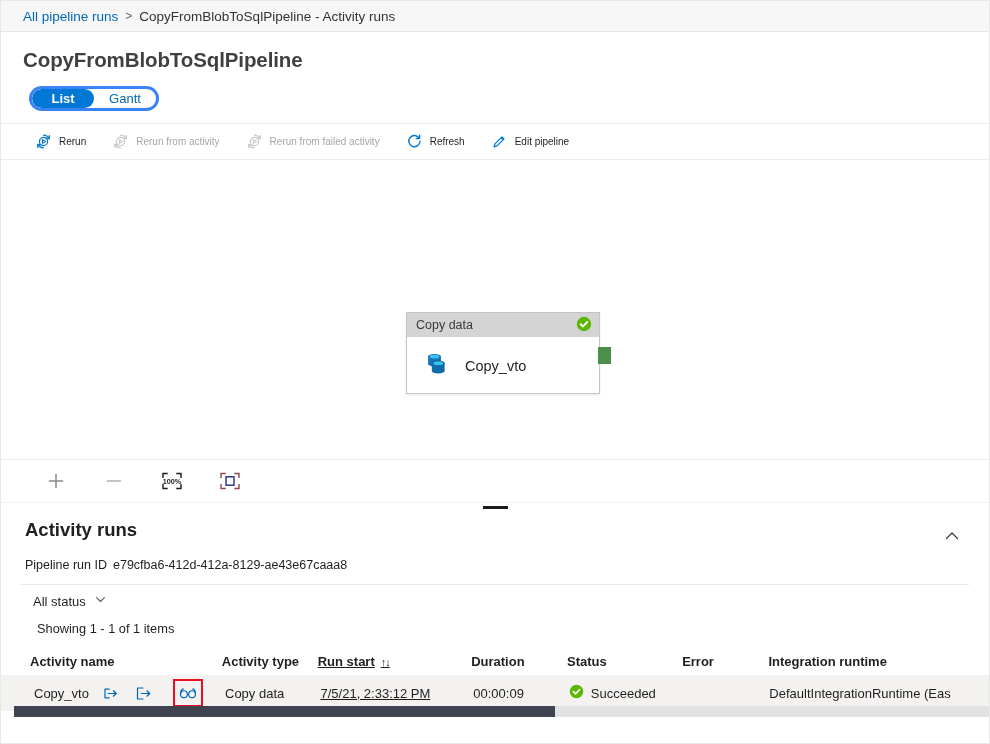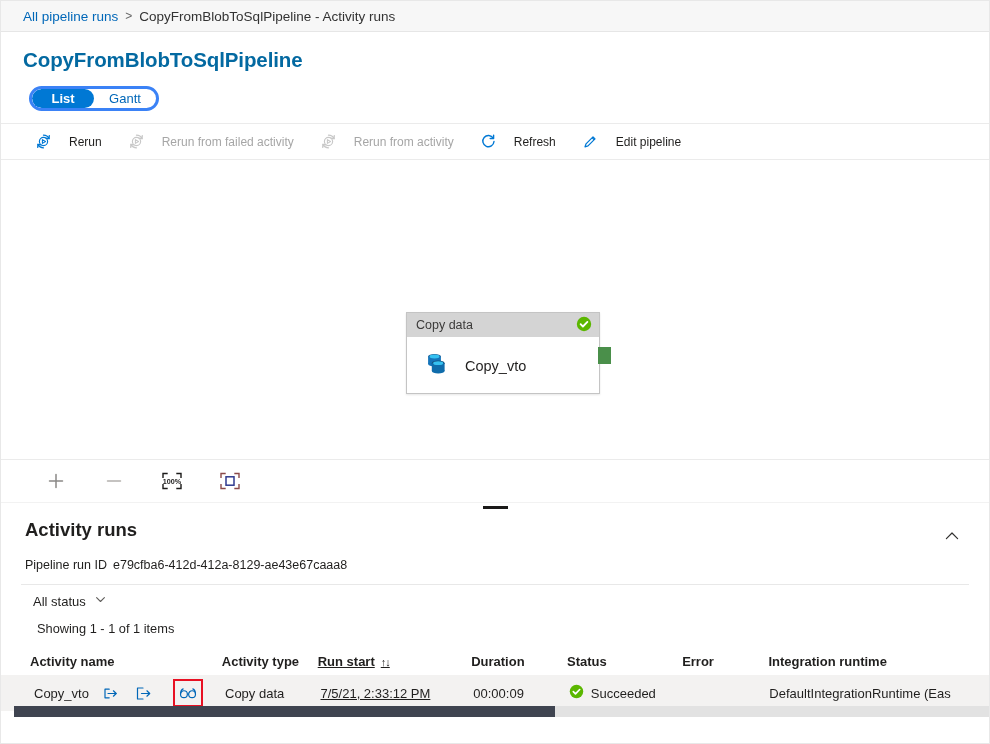--- a/index.html
+++ b/index.html
@@ -28,21 +28,21 @@
   }
   .bc-link { color: #0067b8; cursor: pointer; }
   .bc-sep { color: #666; margin: 0 7px; font-size: 12px; }
   .bc-current { color: #333; }
 
   
   .page-title {
     margin: 16px 0 0 22px;
     font-size: 20.5px;
     font-weight: 600;
-    color: #0369a1;
+    color: #404040;
     letter-spacing: -0.1px;
   }
 
   
   .pivot-wrap { margin: 14px 0 0 28px; }
   .pivot {
     display: inline-flex;
     border: 3px solid #3b82f6;
     border-radius: 14px;
     height: 25px;
@@ -70,22 +70,22 @@
     height: 37px;
     border-top: 1px solid #ebebeb;
     border-bottom: 1px solid #ebebeb;
     display: flex;
     align-items: center;
     padding-left: 34px;
     gap: 26px;
   }
   .cmd {
     display: flex; align-items: center;
-    gap: 17px;
-    font-size: 12px;
+    gap: 7px;
+    font-size: 10px;
     color: #201f1e;
     cursor: pointer;
     height: 100%;
   }
   .cmd.disabled { color: #a6a6a6; cursor: default; }
   .cmd svg { display: block; }
 
   
   .canvas {
     position: relative;
@@ -276,35 +276,35 @@
       <span>
         <svg width="17" height="17" viewBox="0 0 17 17">
           <path d="M8.5 2.2a6.3 6.3 0 0 1 5.6 3.4" fill="none" stroke="#c8c8c8" stroke-width="1.3" stroke-linecap="round"></path>
           <path d="M8.5 14.8A6.3 6.3 0 0 1 2.9 11.4" fill="none" stroke="#c8c8c8" stroke-width="1.3" stroke-linecap="round"></path>
           <path d="M14.3 2.6l-.3 3.1-3-.6" fill="none" stroke="#c8c8c8" stroke-width="1.3" stroke-linecap="round" stroke-linejoin="round"></path>
           <path d="M2.7 14.4l.3-3.1 3 .6" fill="none" stroke="#c8c8c8" stroke-width="1.3" stroke-linecap="round" stroke-linejoin="round"></path>
           <circle cx="8.5" cy="8.5" r="4.1" fill="none" stroke="#c8c8c8" stroke-width="1.2"></circle>
           <path d="M7.4 6.6l3.1 1.9-3.1 1.9z" fill="none" stroke="#c8c8c8" stroke-width="1.1" stroke-linejoin="round"></path>
         </svg>
       </span>
-      <span>Rerun from failed activity</span>
+      <span>Rerun from activity</span>
     </div>
 
     <div class="cmd disabled">
       <span>
         <svg width="17" height="17" viewBox="0 0 17 17">
           <path d="M8.5 2.2a6.3 6.3 0 0 1 5.6 3.4" fill="none" stroke="#c8c8c8" stroke-width="1.3" stroke-linecap="round"></path>
           <path d="M8.5 14.8A6.3 6.3 0 0 1 2.9 11.4" fill="none" stroke="#c8c8c8" stroke-width="1.3" stroke-linecap="round"></path>
           <path d="M14.3 2.6l-.3 3.1-3-.6" fill="none" stroke="#c8c8c8" stroke-width="1.3" stroke-linecap="round" stroke-linejoin="round"></path>
           <path d="M2.7 14.4l.3-3.1 3 .6" fill="none" stroke="#c8c8c8" stroke-width="1.3" stroke-linecap="round" stroke-linejoin="round"></path>
           <circle cx="8.5" cy="8.5" r="4.1" fill="none" stroke="#c8c8c8" stroke-width="1.2"></circle>
           <path d="M7.4 6.6l3.1 1.9-3.1 1.9z" fill="none" stroke="#c8c8c8" stroke-width="1.1" stroke-linejoin="round"></path>
         </svg>
       </span>
-      <span>Rerun from activity</span>
+      <span>Rerun from failed activity</span>
     </div>
 
     <div class="cmd">
       <span>
         <svg width="17" height="17" viewBox="0 0 17 17">
           <path d="M13.2 5.2A5.6 5.6 0 1 0 14 8.5" fill="none" stroke="#0078d4" stroke-width="1.4" stroke-linecap="round"></path>
           <path d="M13.6 2.1v3.4h-3.4" fill="none" stroke="#0078d4" stroke-width="1.4" stroke-linecap="round" stroke-linejoin="round"></path>
         </svg>
       </span>
       <span>Refresh</span>

